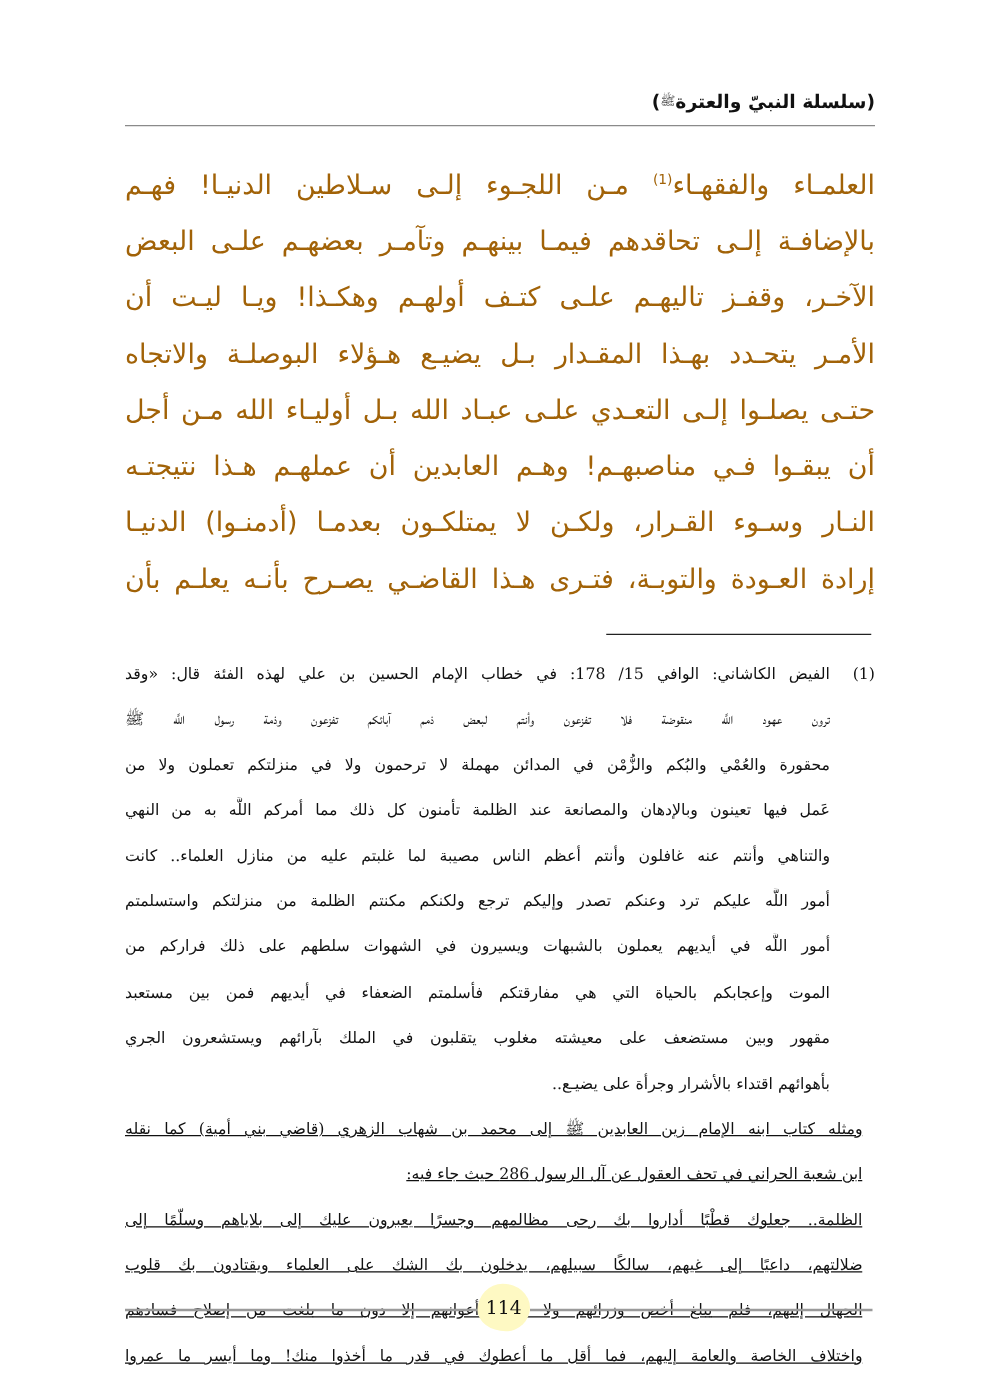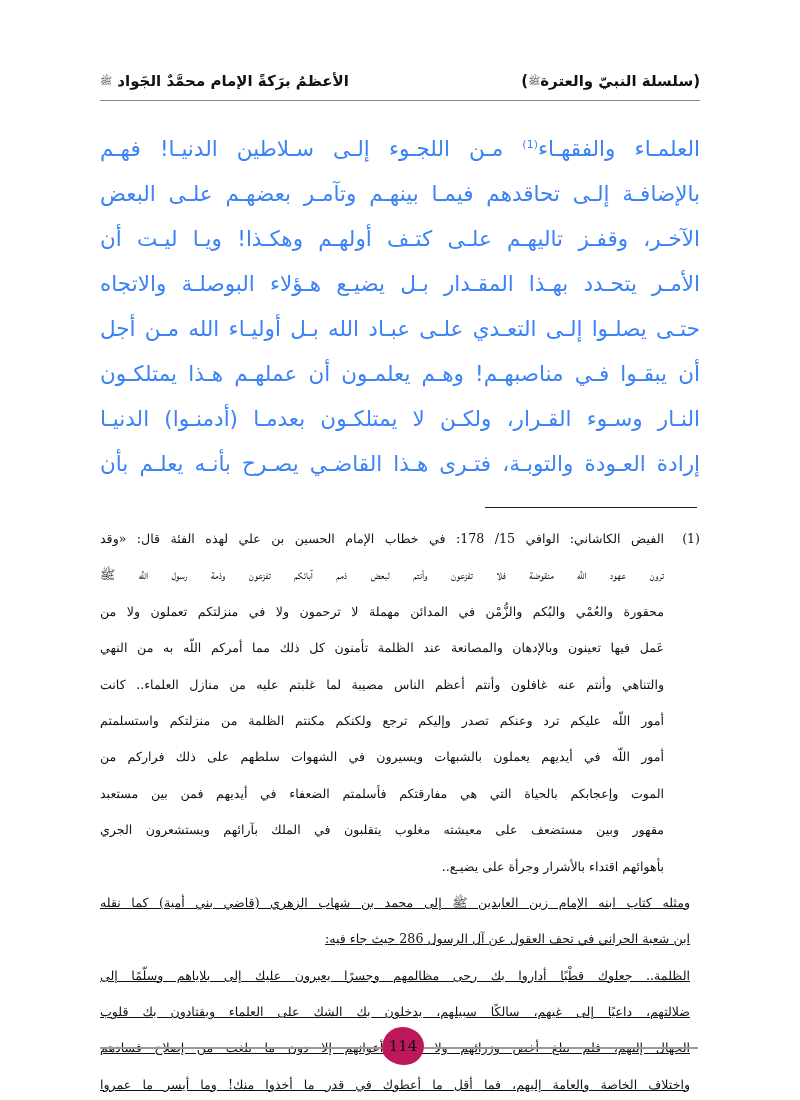--- a/index.html
+++ b/index.html
@@ -48,21 +48,21 @@
     position: absolute;
     left: 100px;
     top: 126px;
     width: 600px;
     direction: rtl;
     text-align: justify;
     text-align-last: justify;
     font-family: "DejaVu Sans", sans-serif;
     font-size: 21.5px;
     line-height: 45px;
-    color: #3b82f6;
+    color: #a16207;
   }
   .main-text .line {
     display: block;
     height: 45px;
     white-space: nowrap;
     overflow: hidden;
     text-align: justify;
     text-align-last: justify;
   }
   .main-text sup {
@@ -132,46 +132,45 @@
   .footer-rule-right {
     left: 424px;
     width: 274px;
   }
   .page-number {
     position: absolute;
     left: 382px;
     top: 1027px;
     width: 42px;
     height: 38px;
-    background: #be185d;
+    background: #fef9c3;
     border-radius: 48% 52% 46% 54% / 55% 50% 50% 45%;
     display: flex;
     align-items: center;
     justify-content: center;
     font-family: "DejaVu Serif", serif;
     font-size: 15px;
     color: #111;
   }
 </style>
 </head>
 <body>
 
 <div class="page-header">
   <span><span>(سلسلة النبيّ والعترة</span><span class="honorific">ﷺ</span><span>)</span></span>
-  <span><span>الأعظمُ برَكةً الإمام محمَّدٌ الجَواد</span> <span class="honorific">ﷺ</span></span>
 </div>
 <div class="header-rule"></div>
 
 <div class="main-text">
   <span class="line"><span>العلمـاء والفقهـاء</span><sup>(1)</sup> <span>مـن اللجـوء إلـى سـلاطين الدنيـا! فهـم</span></span>
   <span class="line">بالإضافـة إلـى تحاقدهم فيمـا بينهـم وتآمـر بعضهـم علـى البعض</span>
   <span class="line">الآخـر، وقفـز تاليهـم علـى كتـف أولهـم وهكـذا! ويـا ليـت أن</span>
   <span class="line">الأمـر يتحـدد بهـذا المقـدار بـل يضيـع هـؤلاء البوصلـة والاتجاه</span>
   <span class="line">حتـى يصلـوا إلـى التعـدي علـى عبـاد الله بـل أوليـاء الله مـن أجل</span>
-  <span class="line">أن يبقـوا فـي مناصبهـم! وهـم يعلمـون أن عملهـم هـذا يمتلكـون</span>
+  <span class="line">أن يبقـوا فـي مناصبهـم! وهـم العابدين أن عملهـم هـذا نتيجتـه</span>
   <span class="line">النـار وسـوء القـرار، ولكـن لا يمتلكـون بعدمـا (أدمنـوا) الدنيـا</span>
   <span class="line">إرادة العـودة والتوبـة، فتـرى هـذا القاضـي يصـرح بأنـه يعلـم بأن</span>
 </div>
 
 <div class="footnote-rule"></div>
 
 <div class="footnotes">
   <div class="fn-block">
     <span class="fn-num">(1)</span>
     <div class="fn-body">

